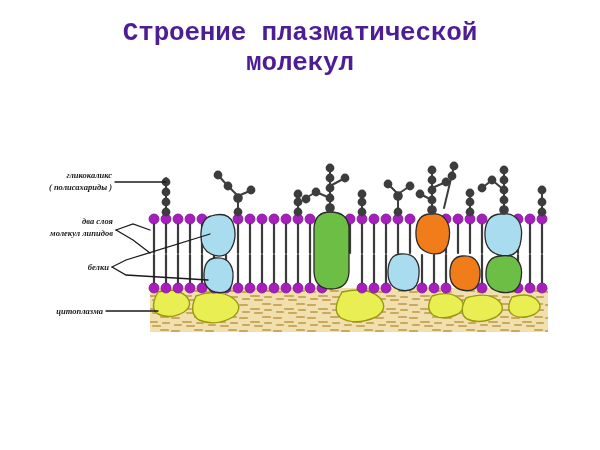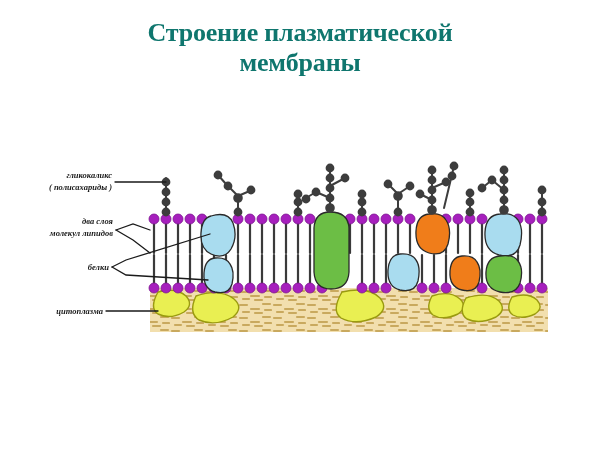--- a/index.html
+++ b/index.html
@@ -12,25 +12,25 @@
     position:relative;
   }
   #root{position:relative;width:600px;height:450px;}
 
   
   .title{
     position:absolute;
     left:0; top:18px;
     width:600px;
     text-align:center;
-    font-family:Liberation Serif, serif;
+    font-family:Liberation Mono, monospace;
     font-weight:bold;
     font-size:26px;
     line-height:30px;
-    color:#0f766e;
+    color:#4c1d95;
     letter-spacing:-0.2px;
   }
   .title .line2{display:block;}
 
   
   .stage{
     position:absolute;
     left:0; top:120px;
     width:555px; height:230px;
   }
@@ -45,21 +45,21 @@
     fill:#1a1a1a;
   }
 </style>
 </head>
 <body>
 
 <div id="root">
 
   <div class="title">
     <span>Строение плазматической</span>
-    <span class="line2">мембраны</span>
+    <span class="line2">молекул</span>
   </div>
 
   <div class="stage">
     <svg width="600" height="230" viewBox="0 0 600 230" xmlns="http://www.w3.org/2000/svg">
       <defs>
 
         <pattern id="cytoTex" width="34" height="13" patternUnits="userSpaceOnUse">
           <rect width="34" height="13" fill="#f2dfae"></rect>
           <g stroke="#c9a95e" stroke-width="2.1" stroke-linecap="round">
             <line x1="2" y1="3" x2="9" y2="3"></line>

